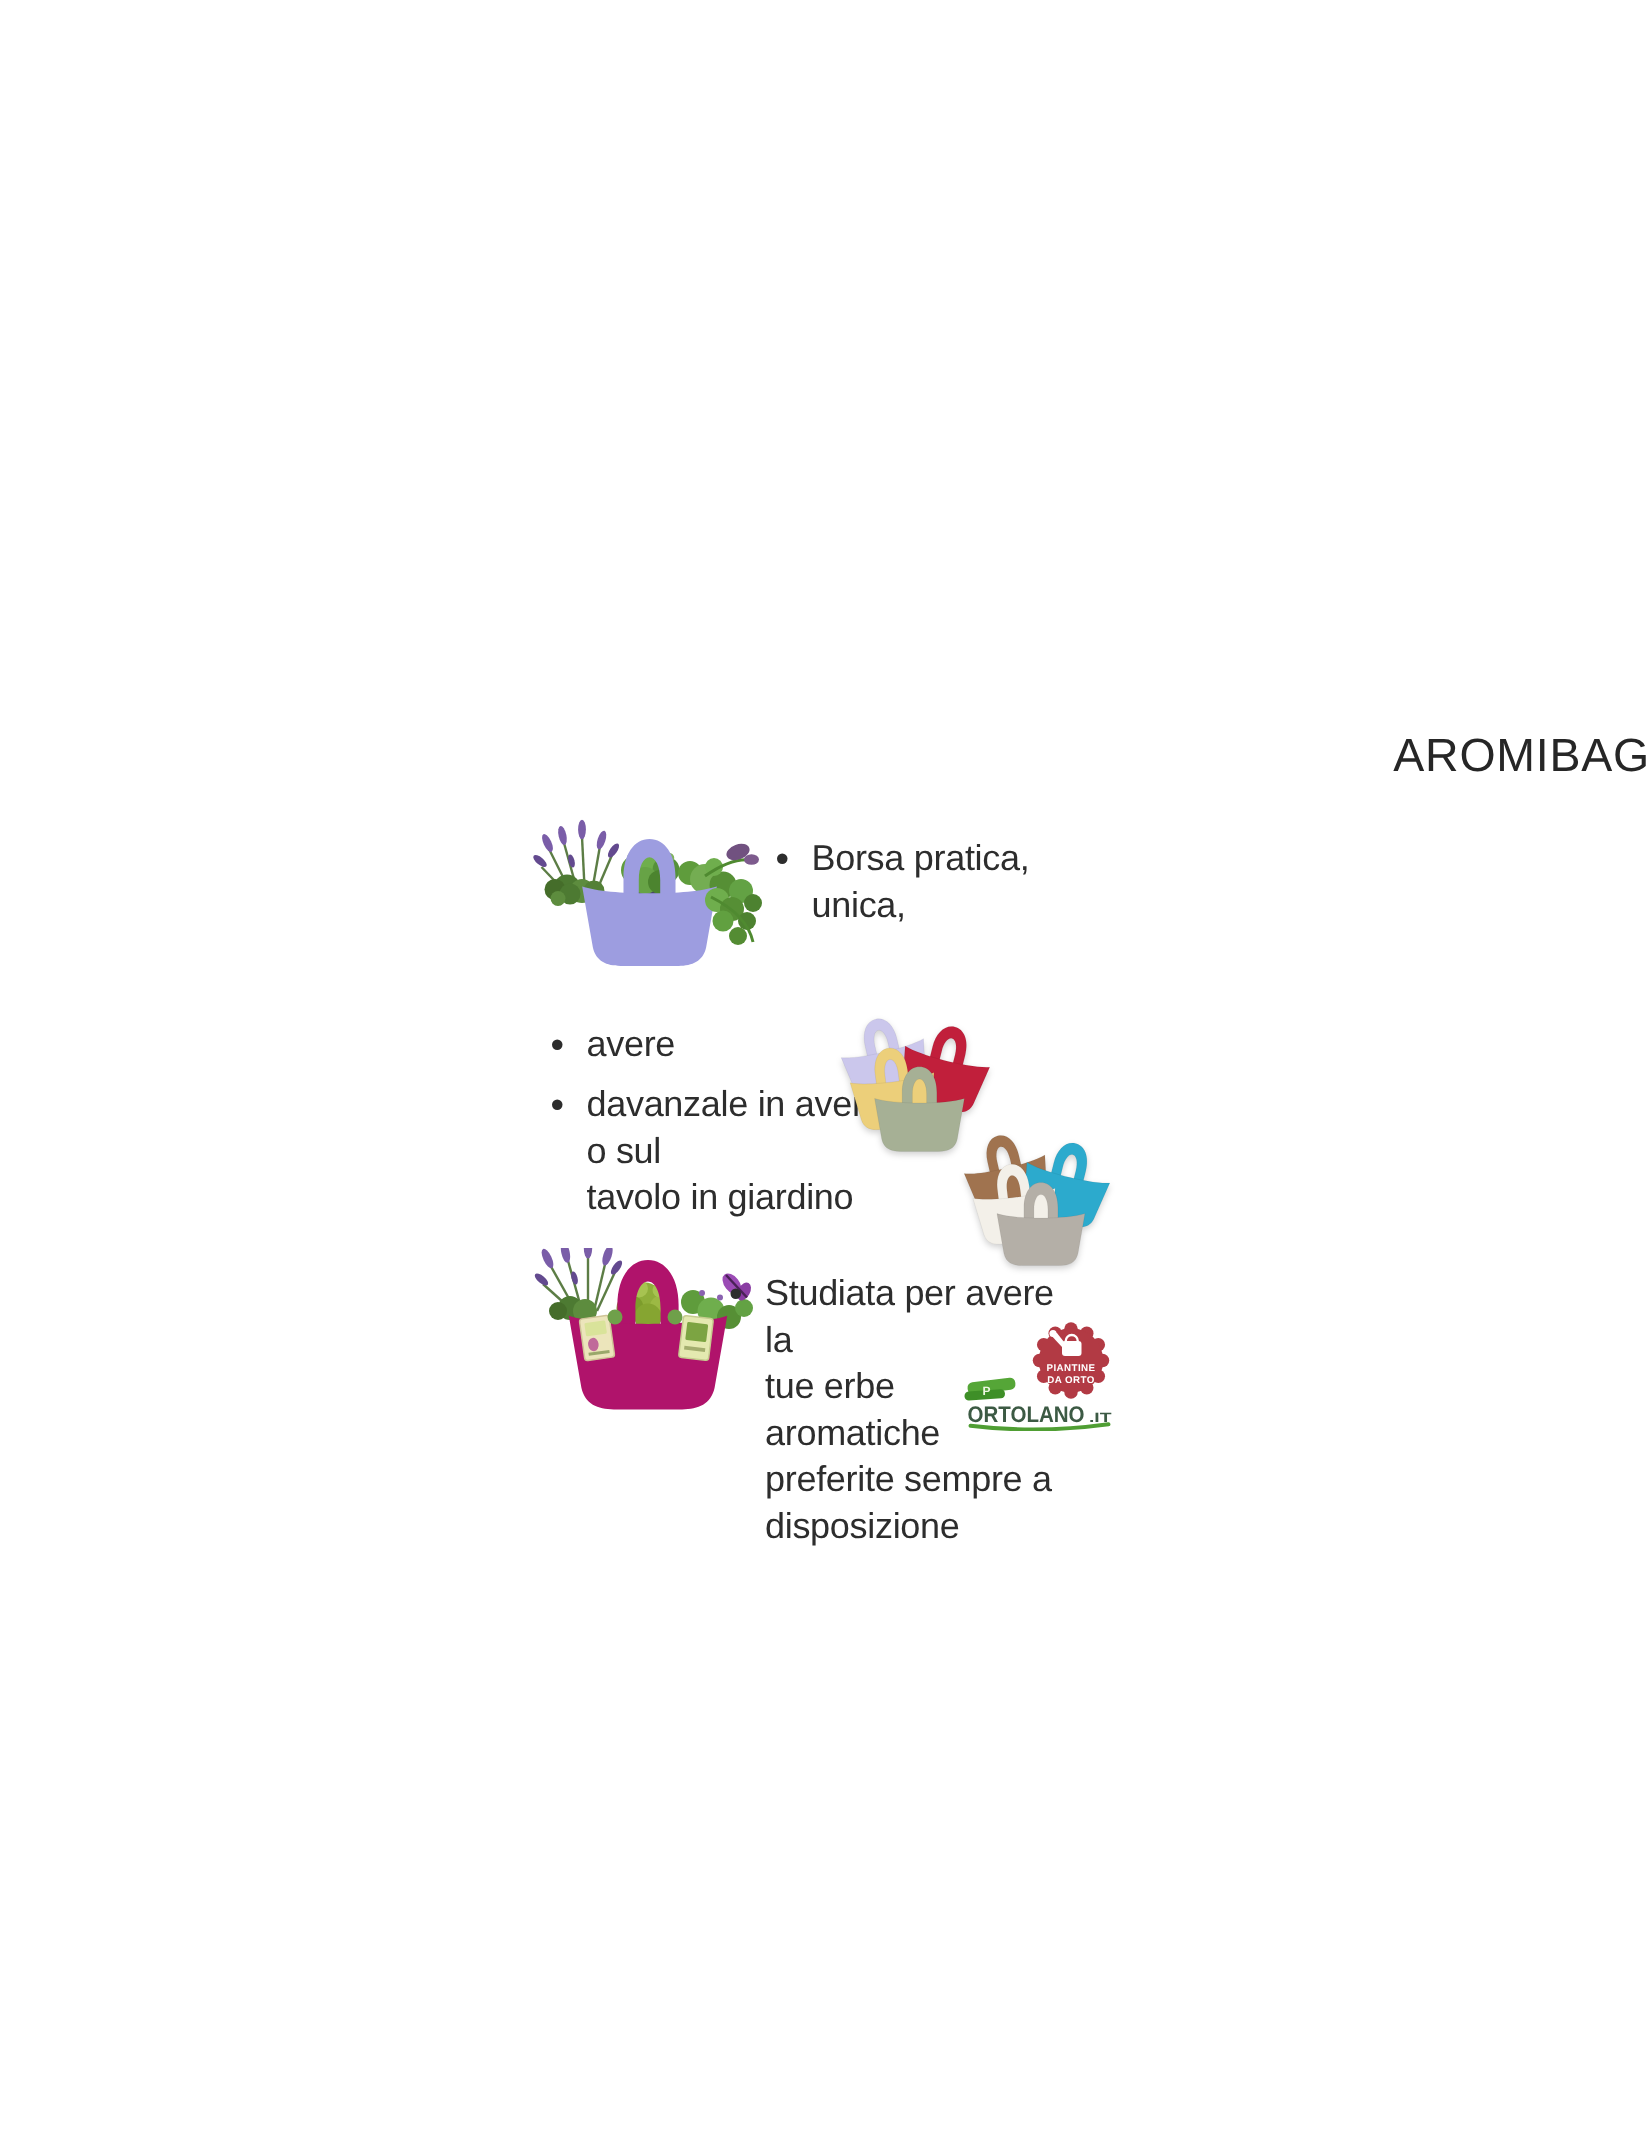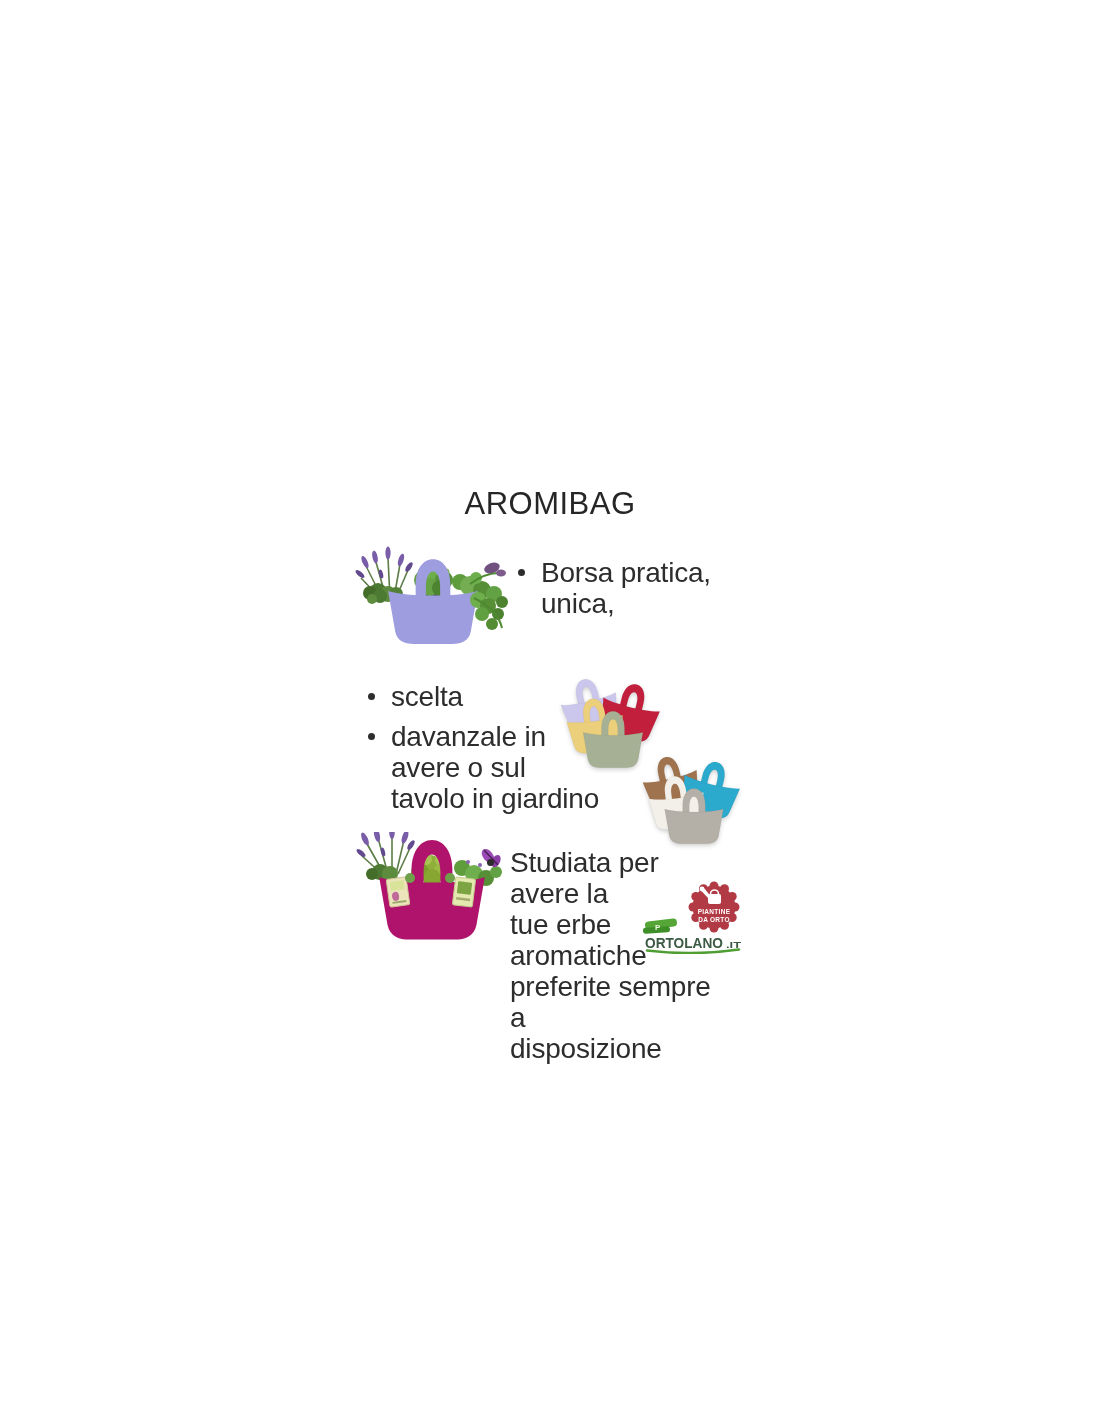--- a/index.html
+++ b/index.html
@@ -3,25 +3,25 @@
 <meta charset="utf-8">
 <style>
   html,body{margin:0;padding:0;background:#ffffff;}
   .page{
     position:relative;width:1100px;height:1422px;background:#ffffff;
     margin:0 auto;overflow:hidden;
     font-family:"Liberation Sans", sans-serif;color:#2d2d2d;
   }
   .title{
     position:absolute;left:0;top:486px;width:1100px;margin:0;
-    text-align:center;font-size:31px;font-weight:400;letter-spacing:.5px;
+    text-align:right;font-size:31px;font-weight:400;letter-spacing:.5px;
     color:#262626;
   }
   .bullets{list-style:none;margin:0;padding:0;position:absolute;
-    font-size:28px;line-height:31px;letter-spacing:-.2px;color:#2d2d2d;}
+    font-size:24px;line-height:31px;letter-spacing:-.2px;color:#2d2d2d;}
   .bullets li{position:relative;padding-left:29px;margin-bottom:9px;}
   .bullets li::before{content:"";position:absolute;left:6px;top:12px;
     width:7px;height:7px;border-radius:50%;background:#2d2d2d;}
   .ln{display:block;}
   .list1{left:512px;top:557px;width:232px;}
   .list2{left:362px;top:681px;width:242px;}
   .list3{left:481px;top:847px;width:232px;}
   .img{position:absolute;}
   .planted1{left:352px;top:540px;width:162px;height:112px;}
   .stack1{left:554px;top:669px;width:114px;height:104px;}
@@ -115,21 +115,21 @@
   </svg>
 
   <ul class="bullets list1">
     <li>
       <span class="ln">Borsa pratica, unica,</span>
     </li>
   </ul>
 
   <ul class="bullets list2">
     <li>
-      <span class="ln">scelta</span>
+      <span class="ln">avere</span>
     </li>
     <li>
       <span class="ln">davanzale in avere o sul</span>
       <span class="ln">tavolo in giardino</span>
     </li>
   </ul>
 
   <svg class="img stack stack1" viewBox="0 0 114 104">
     <g transform="translate(3,0) rotate(-13 33 33)">
       <use href="#bag-shape" width="64" height="64" fill="#cbc7ec"></use>

